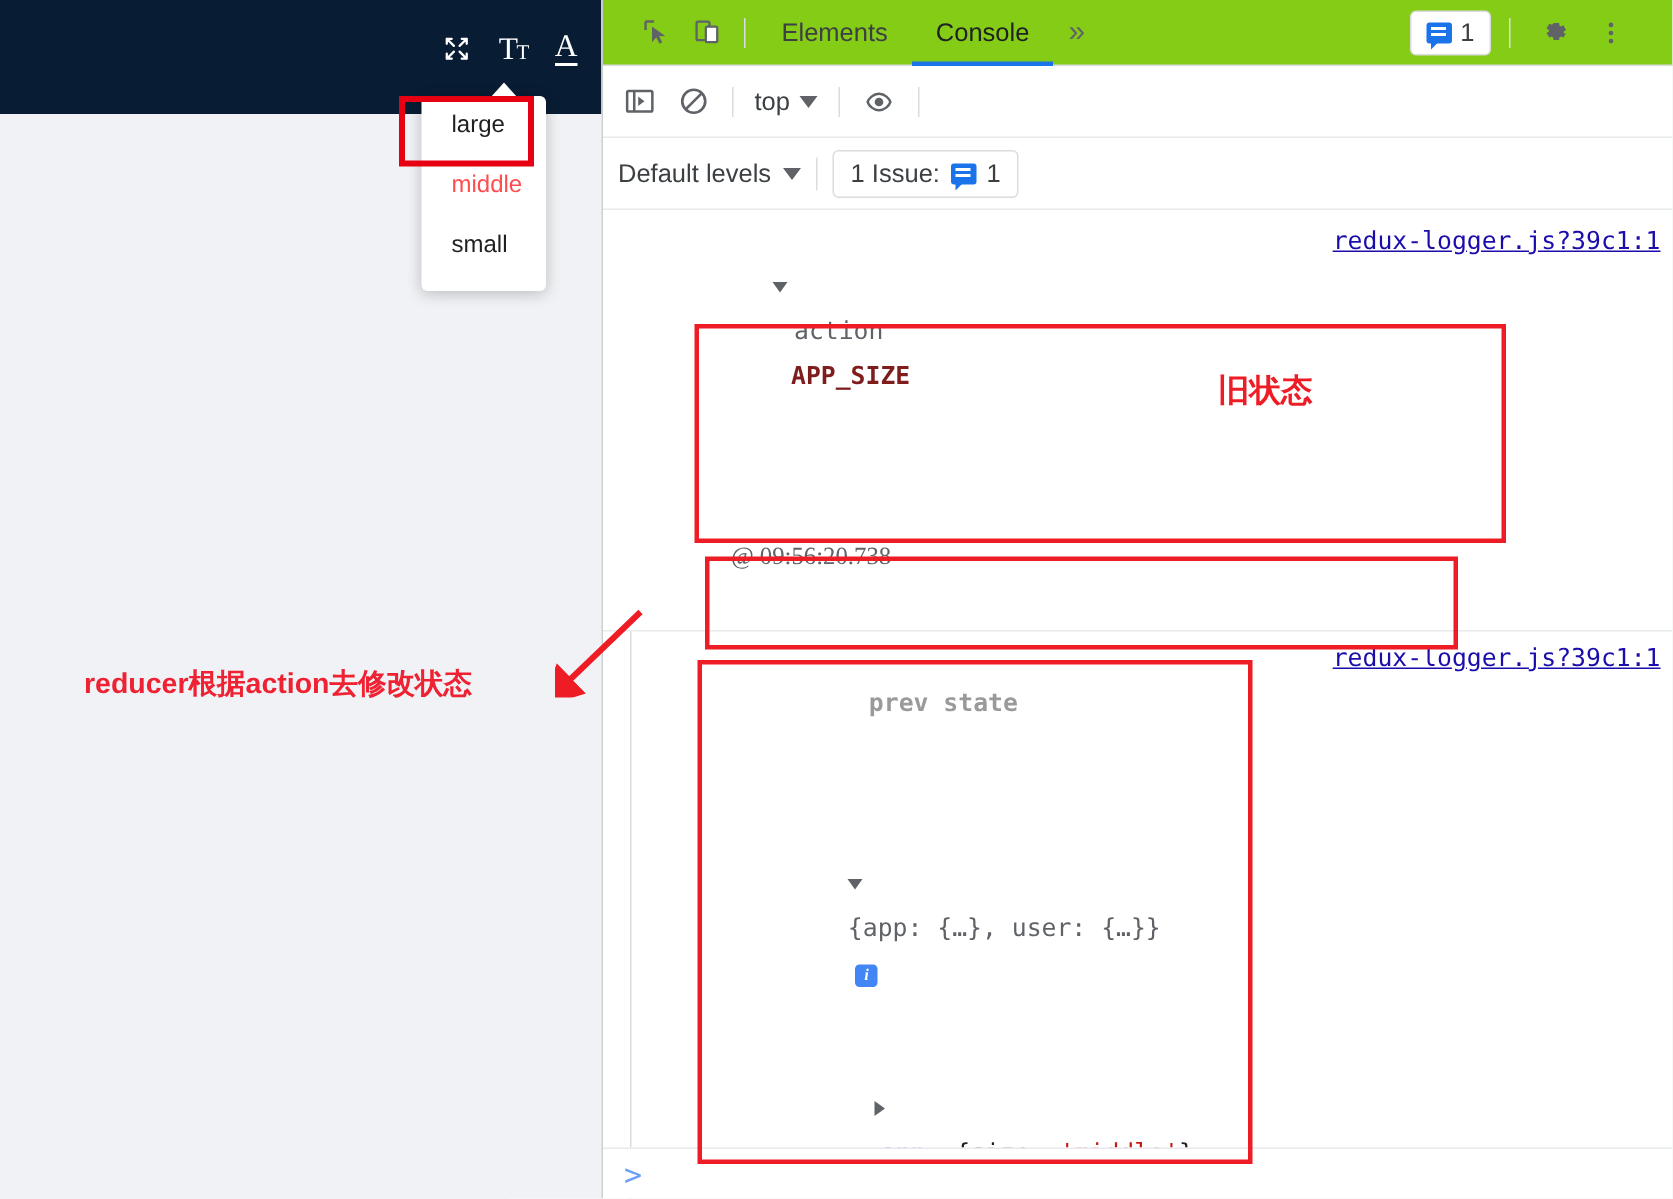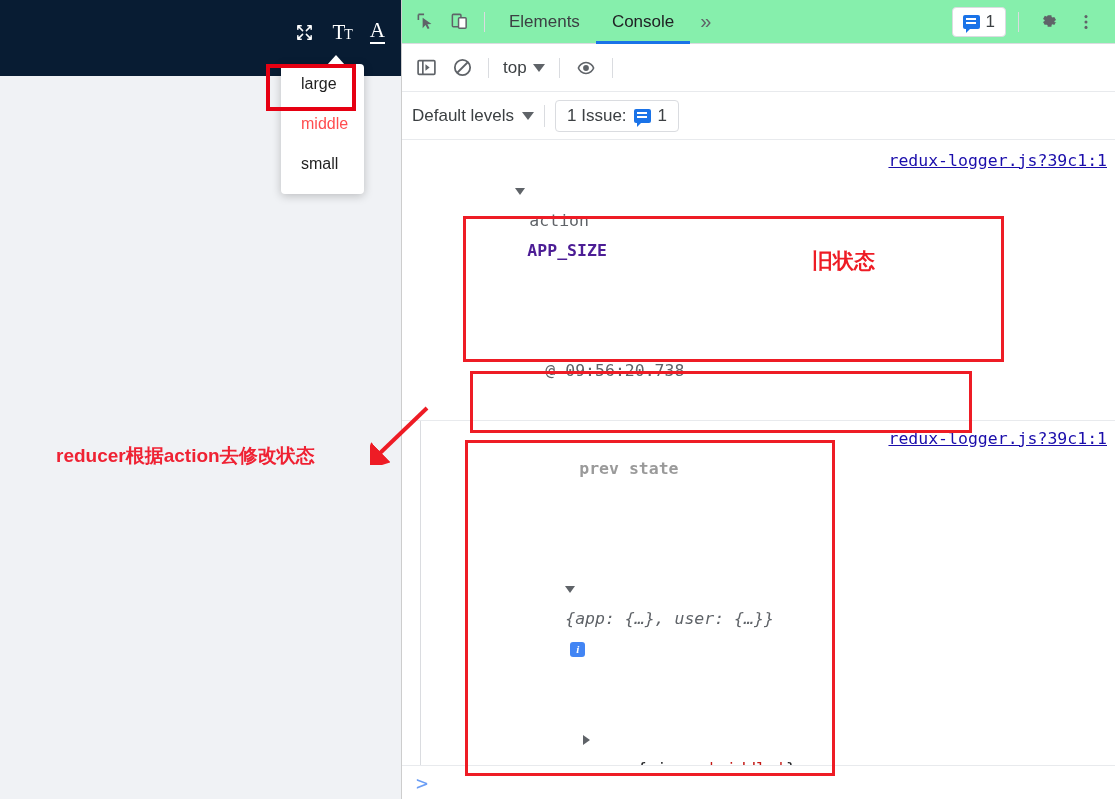--- a/index.html
+++ b/index.html
@@ -78,22 +78,22 @@
   
   #devtools {
     position: absolute; left: 401px; top: 0; width: 714px; height: 799px;
     background: #ffffff;
     border-left: 1px solid #cdcdcd;
   }
 
   
   #tabbar {
     height: 44px; display: flex; align-items: center;
-    border-bottom: 1px solid #dadce0; background: #86efac;
-    padding: 0 6px;
+    border-bottom: 1px solid #dadce0; background: #84cc16;
+    padding: 0 18px;
   }
   .tb-icon {
     width: 34px; height: 34px; display: flex; align-items: center; justify-content: center;
     color: #5f6368; cursor: pointer; border-radius: 3px;
   }
   .tb-sep { width: 1px; height: 20px; background: #dadce0; margin: 0 8px; }
   .tb-tab {
     height: 44px; display: flex; align-items: center; padding: 0 16px;
     font-size: 17px; color: #3c4043; cursor: pointer;
     font-family: "Liberation Sans", sans-serif;
@@ -189,23 +189,23 @@
   }
   .grp-body { position: relative; padding-left: 30px; }
   .grp-body:before {
     content: ""; position: absolute; left: 18px; top: 0; bottom: 0;
     width: 1px; background: #dadce0;
   }
   .sect { position: relative; border-bottom: 1px solid #f1f1f1; padding: 3px 0 3px 0; }
   .k-prop  { color: #881391; font-weight: bold; }
   .k-str   { color: #c41a16; }
   .k-obj   { color: #202124; }
-  .k-ital  { font-style: italic; color: #5f6368; }
+  .k-ital  { color: #5f6368; }
   .k-prev  { color: #9a9a9a; font-weight: bold; }
-  .k-name  { color: #4c1d95; font-weight: bold; }
+  .k-name  { color: #7f1d1d; font-weight: bold; }
   .k-label { color: #5f6368; }
 
   .info-badge {
     display: inline-block; width: 15px; height: 15px; border-radius: 3px;
     background: #4285f4; color: #fff; font-size: 11px; line-height: 15px;
     text-align: center; font-family: "Liberation Serif", serif;
     font-style: italic; font-weight: bold; vertical-align: 1px;
     margin-left: 5px;
   }
 
@@ -365,21 +365,21 @@
 
     <div id="console">
 
       <div class="grp-header">
         <div class="ln" style="padding-left:14px;">
           <span class="tri tri-d"></span>
           <span class="k-label" style="margin-left:14px;">action</span>
           <span class="k-name" style="margin-left:12px;">APP_SIZE</span>
           <span class="srclink">redux-logger.js?39c1:1</span>
         </div>
-        <div class="ln" style="padding-left:44px;">
+        <div class="ln" style="padding-left:44px;font-family:Liberation Serif, serif;">
           <span class="k-label">@ 09:56:20.738</span>
         </div>
       </div>
 
       <div class="grp-body">
 
         <div class="sect">
           <div class="ln" style="padding-left:28px;">
             <span class="k-prev">prev state</span>
             <span class="srclink">redux-logger.js?39c1:1</span>

